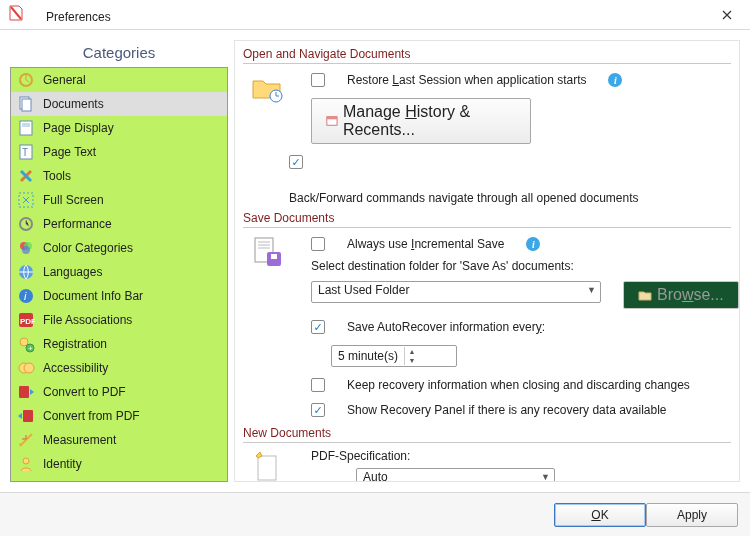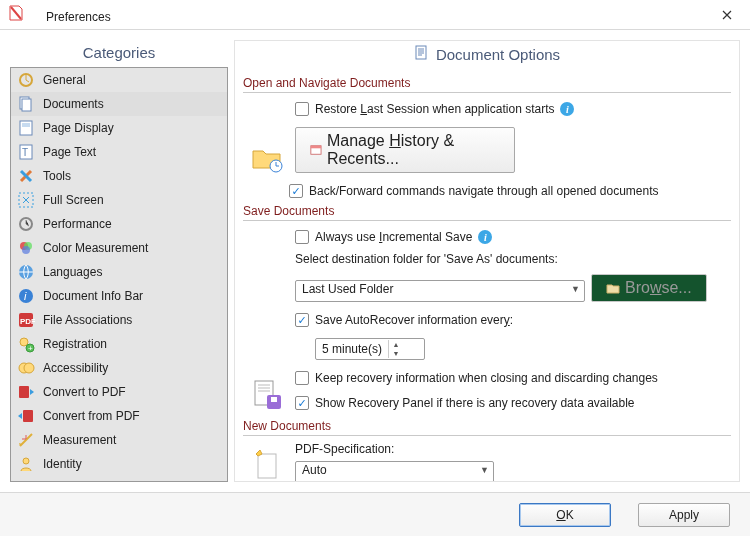--- a/index.html
+++ b/index.html
@@ -11,33 +11,33 @@
   .titlebar .title { display:flex; align-items:flex-end; gap:22px; font-size:12px; }
   .titlebar .close { width:46px; height:30px; display:flex; align-items:center; justify-content:center; }
 
   
   .app-body { display:flex; height:462px; padding:10px; gap:6px; }
 
   .panel-title { text-align:right; font-size:15px; color:#4a5a78; padding:4px 0 6px; display:flex; align-items:center; justify-content:center; gap:6px; }
 
   
   .sidebar { width:218px; display:flex; flex-direction:column; }
-  .cat-list { flex:1; border:1px solid #999; background:#e5e5e5; overflow-y:scroll; }
+  .cat-list { flex:1; border:1px solid #999; background:#bef264; overflow-y:scroll; }
   .cat-item { display:flex; align-items:center; gap:8px; padding:3px 6px; height:24px; cursor:default; white-space:nowrap; }
   .cat-item.selected { background:#dedede; }
   .cat-item .cat-icon { width:18px; height:18px; display:flex; align-items:center; justify-content:center; flex:none; }
   .cat-item .cat-icon svg { width:18px; height:18px; }
 
   
   .main { flex:1; display:flex; flex-direction:column; overflow:hidden; border:1px solid #e3e3e3; }
   .main-scroll { flex:1; overflow-y:auto; padding:0 8px 8px 8px; }
 
   .group-title { color:#7f1d1d; font-size:12px; margin:6px 0 6px 0; border-bottom:1px solid #c9c9c9; padding-bottom:2px; }
 
-  .row { display:flex; align-items:flex-end; gap:6px; margin:3px 0; }
+  .row { display:flex; align-items:flex-start; gap:22px; margin:3px 0; }
   .row.indent-icon { padding-left:6px; }
   .big-icon { width:36px; height:36px; flex:none; display:flex; align-items:center; justify-content:center; }
   .big-icon svg { width:34px; height:34px; }
 
   .controls-col { display:flex; flex-direction:column; gap:5px; flex:1; padding-left:4px; }
 
   .checkbox { width:14px; height:14px; border:1px solid #888; border-radius:2px; display:inline-flex; align-items:center; justify-content:center; background:#fff; flex:none; }
   .checkbox.checked::after { content:"✓"; font-size:11px; color:#1477d4; line-height:1; }
 
   .info-icon { width:14px; height:14px; border-radius:50%; background:#3ca7e6; color:#fff; font-style:italic; font-weight:bold; font-size:10px; display:inline-flex; align-items:center; justify-content:center; font-family:Georgia, serif; }
@@ -49,21 +49,21 @@
   .select .caret { font-size:9px; color:#555; }
 
   .spinner { border:1px solid #9d9d9d; background:#fff; height:22px; display:flex; align-items:center; border-radius:2px; }
   .spinner .val { padding:0 6px; }
   .spinner .steppers { display:flex; flex-direction:column; border-left:1px solid #ccc; }
   .spinner .steppers span { font-size:7px; line-height:9px; width:14px; text-align:center; color:#555; }
 
   .label { font-size:12px; }
 
   
-  .footer { height:44px; border-top:1px solid #d9d9d9; display:flex; align-items:center; justify-content:flex-end; gap:27px; padding:0 20px; background:#f6f6f6; }
+  .footer { height:44px; border-top:1px solid #d9d9d9; display:flex; align-items:center; justify-content:flex-end; gap:0; padding:0 12px; background:#f6f6f6; }
   .footer .btn { width:92px; height:24px; border:1px solid #a8a8a8; background:linear-gradient(#fefefe,#ececec); display:flex; align-items:center; justify-content:center; border-radius:2px; font-size:12px; cursor:default; }
   .footer .btn.primary { border:1px solid #3b78c4; box-shadow:0 0 0 1px #a7c8ee inset; }
 
   
   .cat-list::-webkit-scrollbar { width:16px; }
   .cat-list::-webkit-scrollbar-thumb { background:#c7c7c7; border:3px solid #f0f0f0; border-radius:2px; }
   .cat-list::-webkit-scrollbar-track { background:#f0f0f0; }
   .u { text-decoration:underline; }
 </style>
 </head>
@@ -155,21 +155,21 @@
           <span class="label">Performance</span>
         </div>
         <div class="cat-item">
           <span class="cat-icon">
             <svg viewBox="0 0 18 18">
               <circle cx="7" cy="7" r="4" fill="#e05a5a"></circle>
               <circle cx="11" cy="7" r="4" fill="#5ae05a" opacity=".7"></circle>
               <circle cx="9" cy="11" r="4" fill="#5a7ae0" opacity=".7"></circle>
             </svg>
           </span>
-          <span class="label">Color Measurement</span>
+          <span class="label">Color Categories</span>
         </div>
         <div class="cat-item">
           <span class="cat-icon">
             <svg viewBox="0 0 18 18">
               <circle cx="9" cy="9" r="7" fill="#5aa0e0"></circle>
               <path d="M2 9h14M9 2c3 3 3 11 0 14M9 2c-3 3-3 11 0 14" stroke="#fff" fill="none"></path>
             </svg>
           </span>
           <span class="label">Languages</span>
         </div>
@@ -244,29 +244,20 @@
               <circle cx="9" cy="6" r="3" fill="#ffd97a" stroke="#d6a63a"></circle>
               <path d="M4 16c0-4 10-4 10 0" fill="#ffd97a" stroke="#d6a63a"></path>
             </svg>
           </span>
           <span class="label">Identity</span>
         </div>
       </div>
   </div>
 
   <div class="main">
-    <div class="panel-title">
-      <span>
-        <svg width="16" height="16" viewBox="0 0 16 16">
-            <rect x="2" y="1" width="10" height="13" fill="#fff" stroke="#6b89b8"></rect>
-            <path d="M4 4h6M4 6h6M4 8h6M4 10h4" stroke="#6b89b8"></path>
-          </svg>
-      </span>
-      <span>Document Options</span>
-    </div>
 
     <div class="main-scroll">
 
       <div class="group-title">Open and Navigate Documents</div>
       <div class="row indent-icon">
         <div class="big-icon">
           <svg viewBox="0 0 34 34">
               <path d="M3 10h10l3 3h14v14H3z" fill="#ffd97a" stroke="#d6a63a"></path>
               <circle cx="26" cy="25" r="6" fill="#fff" stroke="#3a82d6"></circle>
               <path d="M26 21v4h3" stroke="#3a82d6" fill="none"></path>
@@ -282,21 +273,21 @@
             <span class="btn-inline" style="width:220px; justify-content:center;">
               <svg width="14" height="14" viewBox="0 0 14 14">
                   <rect x="1" y="2" width="12" height="10" fill="#fff" stroke="#c66"></rect>
                   <rect x="1" y="2" width="12" height="3" fill="#e88"></rect>
                 </svg>
               <span><span>Manage </span><span class="u">H</span><span>istory &amp; Recents...</span></span>
             </span>
           </div>
         </div>
       </div>
-      <div class="row" style="padding-left:46px; margin-top:8px;">
+      <div class="row" style="padding-left:46px; margin-top:8px;flex-direction:column;">
         <span class="checkbox checked"></span>
         <span class="label">Back/Forward commands navigate through all opened documents</span>
       </div>
 
       <div class="group-title">Save Documents</div>
       <div class="row indent-icon">
         <div class="big-icon">
           <svg viewBox="0 0 34 34">
               <rect x="5" y="3" width="18" height="24" fill="#fff" stroke="#999"></rect>
               <path d="M8 7h12M8 10h12M8 13h12" stroke="#bbb"></path>
@@ -321,21 +312,21 @@
                   <path d="M1 4h5l1 1h6v7H1z" fill="#eedda8" stroke="#cdb06a"></path>
                 </svg>
               <span><span>Bro</span><span class="u">w</span><span>se...</span></span>
             </span>
           </div>
           <div class="row">
             <span class="checkbox checked"></span>
             <span class="label"><span>Save AutoRecover information ever</span><span class="u">y</span><span>:</span></span>
           </div>
           <div class="row" style="padding-left:20px;">
-            <div class="spinner" style="width:110px;">
+            <div class="spinner" style="width:126px;">
               <span class="val">5 minute(s)</span>
               <div class="steppers">
                   <span>▲</span>
                   <span>▼</span>
                 </div>
             </div>
           </div>
           <div class="row">
             <span class="checkbox"></span>
             <span class="label">Keep recovery information when closing and discarding changes</span>
@@ -350,21 +341,21 @@
       <div class="group-title">New Documents</div>
       <div class="row indent-icon">
         <div class="big-icon">
           <svg viewBox="0 0 34 34">
               <rect x="8" y="6" width="18" height="24" fill="#fff" stroke="#bbb"></rect>
               <path d="M6 6l4-4 2 4-4 2z" fill="#ffcf4a" stroke="#d6a63a"></path>
             </svg>
         </div>
         <div class="controls-col">
           <div class="label">PDF-Specification:</div>
-          <div class="select" style="width:199px;">
+          <div class="select" style="width:199px;margin-left:45px;">
             <span>Auto</span>
             <span class="caret">▼</span>
           </div>
         </div>
       </div>
 
     </div>
   </div>
 
 </div>

